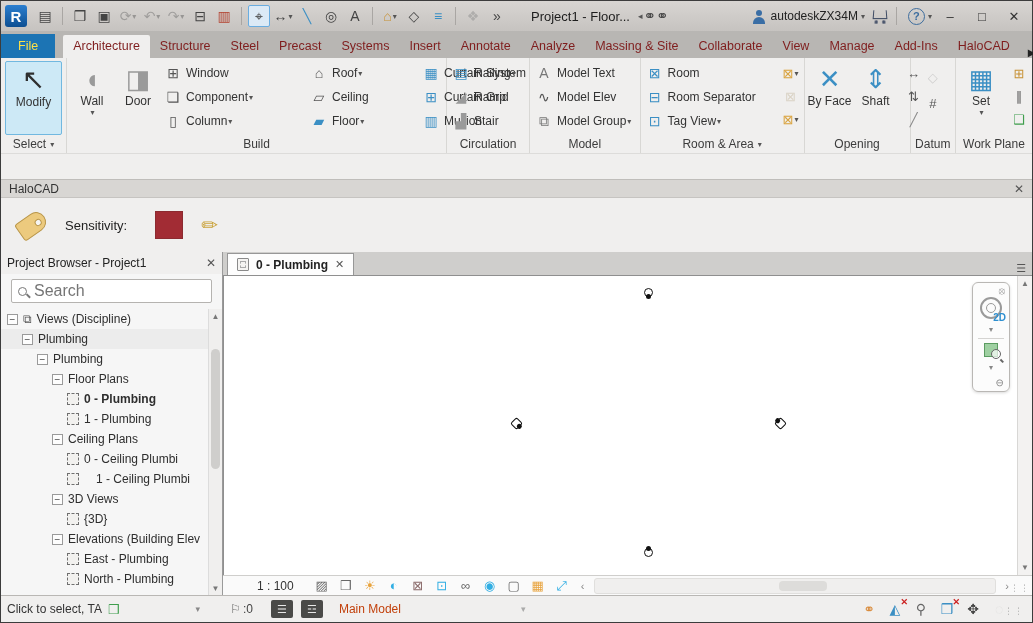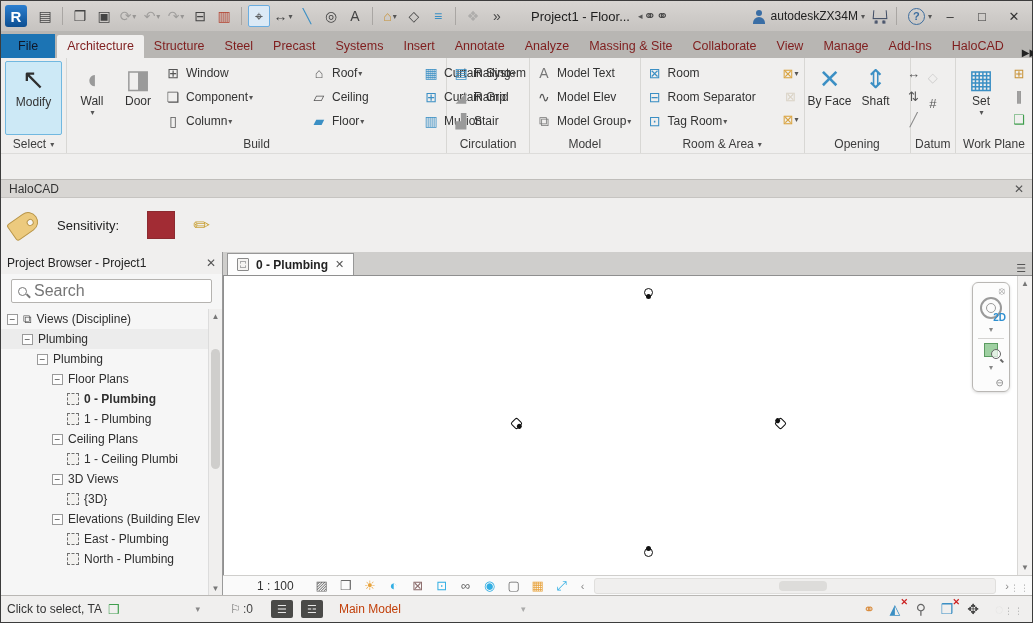--- a/index.html
+++ b/index.html
@@ -21,21 +21,21 @@
   .person { position:relative; width:12px; height:7px; border-radius:6px 6px 0 0; background:#3a6ea5; margin:8px 2px 0 6px; }
   .person::before { content:""; position:absolute; left:3px; top:-7px; width:6px; height:6px; border-radius:50%; background:#3a6ea5; }
   .cart { position:relative; width:14px; height:9px; border:1.5px solid #3d4a63; border-top:none; transform:perspective(20px) rotateX(14deg); margin:0 4px 3px 8px; }
   .cart::after { content:""; position:absolute; left:1px; bottom:-5px; width:3px; height:3px; border-radius:50%; background:#3d4a63; box-shadow:7px 0 0 #3d4a63; }
   .helpbtn { width:17px; height:17px; border:1.5px solid #3d6d9e; border-radius:50%; color:#3d6d9e; font-weight:bold; font-size:11px; display:flex; align-items:center; justify-content:center; margin:0 2px 0 6px; }
   .winctl { width:28px; height:22px; display:flex; align-items:center; justify-content:center; font-size:13px; color:#333; margin-left:4px; }
 
   
   .tabbar { height:27px; background:#b8b6b3; display:flex; align-items:flex-end; flex:0 0 auto; }
   .tab { padding:4px 10px 5px; font-size:12.5px; color:#7f1d1d; white-space:nowrap; cursor:default; }
-  .tab.file { background:#1c74b4; color:#0f172a; padding:5px 17px; margin-right:2px; }
+  .tab.file { background:#1c74b4; color:#fde047; padding:5px 17px; margin-right:8px; }
   .tab.active { background:#f0efee; border-radius:2px 2px 0 0; }
   .tabextras { margin-left:auto; display:flex; align-items:center; padding-right:8px; color:#222; }
   .tinyico { font-size:10px; margin-left:8px; }
 
   
   .ribbon { height:96px; background:#f0efee; display:flex; flex:0 0 auto; border-bottom:1px solid #dddcda; }
   .rpanel { border-right:1px solid #d8d7d4; display:flex; flex-direction:column; }
   .pcontent { flex:1; display:flex; padding:3px 2px 0 2px; }
   .plabel { height:18px; font-size:12px; color:#3c3c3c; display:flex; align-items:center; justify-content:center; gap:3px; }
   .p-select{width:66px}.p-build{width:380px}.p-circ{width:84px}.p-model{width:112px}.p-room{width:166px}.p-open{width:106px}.p-datum{width:46px}.p-work{flex:1;border-right:none}
@@ -51,21 +51,21 @@
   .slabel { font-size:12px; color:#333; }
   .sidecol { display:flex; flex-direction:column; justify-content:flex-start; gap:3px; margin-left:4px; padding-top:2px; }
   .ibtn { min-width:22px; height:20px; display:flex; align-items:center; justify-content:center; font-size:13px; position:relative; }
   .ibtn.disabled { opacity:.4; }
   .datumcol { flex-direction:column; display:flex; align-items:center; gap:6px; width:100%; padding-top:6px; }
 
   
   .gapstrip { height:25px; background:#f0efee; flex:0 0 auto; }
   .halotitle { height:19px; background:#d8d6d3; border-top:1px solid #bfbdba; border-bottom:1px solid #c6c4c1; display:flex; align-items:center; padding:0 8px; font-size:12px; color:#333; flex:0 0 auto; }
   .haloclose { margin-left:auto; color:#555; font-size:12px; }
-  .halocontent { height:54px; background:#f0efee; display:flex; align-items:center; padding-left:4px; flex:0 0 auto; }
+  .halocontent { height:54px; background:#f0efee; display:flex; align-items:center; padding-left:12px; flex:0 0 auto; }
   .tagicon { position:relative; width:30px; height:20px; background:#ecca7e; border:1px solid #b89548; border-radius:3px 10px 10px 3px; transform:rotate(-35deg); margin:0 18px 0 4px; }
   .tagicon::before { content:""; position:absolute; right:4px; top:7px; width:5px; height:5px; border-radius:50%; background:#f6f5f3; border:1px solid #b89548; }
   .senslabel { font-size:13px; color:#222; margin-right:14px; }
   .sensbtn { width:268px; height:27px; background:#d9d8d6; border:1px solid #757575; display:flex; align-items:center; justify-content:center; font-size:13px; color:#1c1c1c; }
   .swatch { width:28px; height:28px; margin-left:14px; border:1px solid #8c2a30; }
   .pencil { font-size:20px; margin-left:18px; color:#caa33c; }
 
   
   .main { flex:1; display:flex; min-height:0; }
   .pbrowser { width:222px; background:#f6f6f6; border-right:1px solid #9a9a9a; display:flex; flex-direction:column; }
@@ -455,21 +455,21 @@
             </div>
 
             <div class="sbtn">
               <span class="ric" style="color: rgb(59, 143, 196);">⊟</span>
               <span class="slabel">Room Separator</span>
 
             </div>
 
             <div class="sbtn">
               <span class="ric" style="color: rgb(59, 143, 196);">⊡</span>
-              <span class="slabel">Tag Room</span>
+              <span class="slabel">Tag View</span>
               <span class="dd">▾</span>
             </div>
           </div>
         <div class="sidecol">
 
             <div class="ibtn">
               <span style="color: rgb(217, 162, 60);">⊠</span>
               <span class="dd">▾</span>
             </div>
 
@@ -637,22 +637,27 @@
               <span class="ticon licon"></span>
               <span class="tlabel">1 - Plumbing</span>
             </div>
 
             <div class="trow" style="padding-left: 51px;">
               <span class="tcol">−</span>
 
               <span class="tlabel">Ceiling Plans</span>
             </div>
 
-
             <div class="trow" style="padding-left: 66px;">
+
+              <span class="ticon licon"></span>
+              <span class="tlabel">0 - Ceiling Plumbi</span>
+            </div>
+
+            <div class="trow" style="padding-left: 66px; gap: 12px;">
 
               <span class="ticon licon"></span>
               <span class="tlabel">1 - Ceiling Plumbi</span>
             </div>
 
             <div class="trow" style="padding-left: 51px;">
               <span class="tcol">−</span>
 
               <span class="tlabel">3D Views</span>
             </div>

